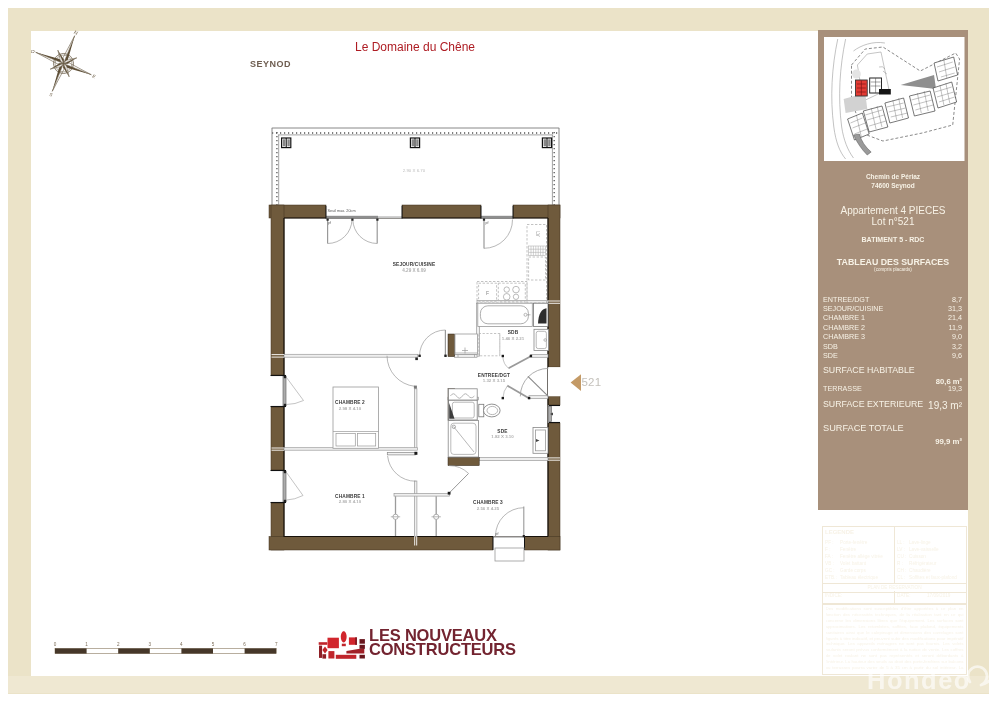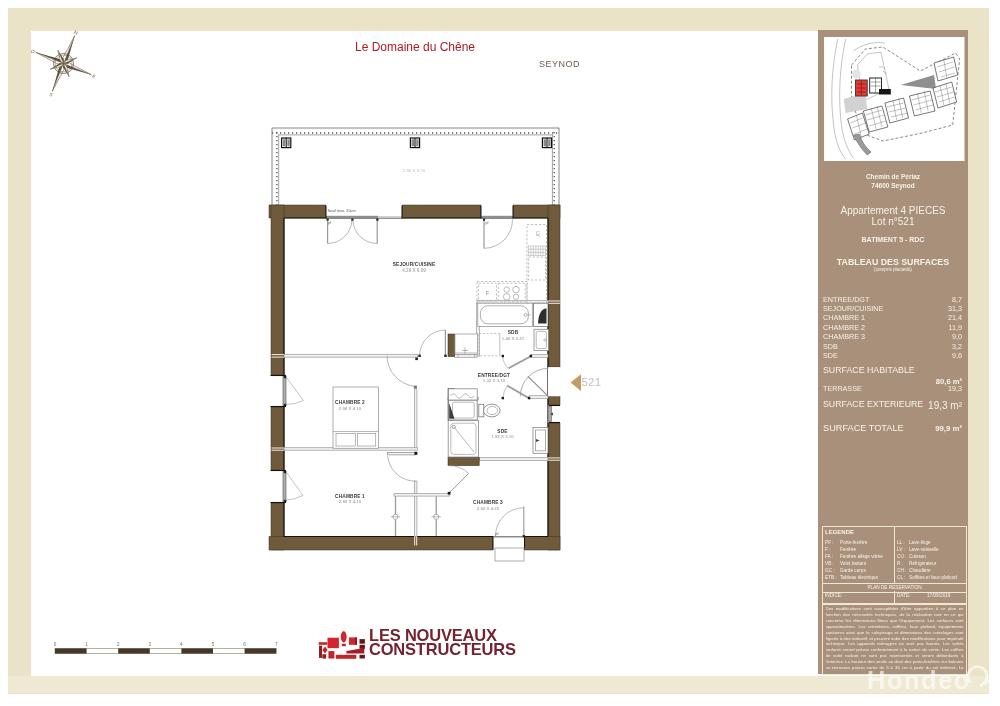--- a/index.html
+++ b/index.html
@@ -1,22 +1,22 @@
 <!DOCTYPE html>
 <html><head>
 <meta charset="utf-8">
 <style>
 html,body{margin:0;padding:0;background:#fff;font-family:"Liberation Sans",sans-serif;}
 #page{position:relative;width:1000px;height:706px;background:#fff;overflow:hidden;}
 .abs{position:absolute;}
 #frame{left:8px;top:8px;width:981px;height:686px;background:#ebe3c8;}
 #content{left:31px;top:31px;width:937px;height:645px;background:#fff;}
 #title{left:250px;top:40px;width:330px;text-align:center;color:#ae1c23;font-size:12px;}
-#subtitle{left:250px;top:59px;width:330px;text-align:right;color:#6e5d50;font-size:9px;letter-spacing:0.5px;font-weight:normal;}
-#sidebar{left:818px;top:30px;width:150px;height:644px;background:#a8907b;color:#f7f2e6;}
+#subtitle{left:250px;top:59px;width:330px;text-align:left;color:#6e5d50;font-size:9px;letter-spacing:0.5px;font-weight:bold;}
+#sidebar{left:818px;top:30px;width:150px;height:480px;background:#a8907b;color:#f7f2e6;}
 .sb{position:absolute;}
 #watermark{left:867px;top:666px;color:rgba(255,255,255,0.62);font-size:25.5px;font-weight:bold;letter-spacing:1.5px;}
 </style>
 </head>
 <body>
 <div id="page">
 
 <div id="frame" class="abs"></div>
 
 <div class="abs" style="left:8px;top:676px;width:981px;height:17px;background:#efe8d2;"></div>
@@ -530,21 +530,21 @@
 <div><span style="float:right">3,2</span>SDB</div>
 <div><span style="float:right">9,6</span>SDE</div>
 </div>
 
 <div class="sb" style="left:5px;top:335px;width:139px;font-size:8.8px;"><span style="float:right;font-size:7.6px;font-weight:bold;margin-top:12px">80,6 m²</span>SURFACE HABITABLE</div>
 
 <div class="sb" style="left:5px;top:353.5px;width:139px;font-size:7.2px;"><span style="float:right">19,3</span>TERRASSE</div>
 
 <div class="sb" style="left:5px;top:368.5px;width:139px;font-size:8.8px;"><span style="float:right;font-size:10px;font-weight:normal;margin-top:1px">19,3 m²</span>SURFACE EXTERIEURE</div>
 
-<div class="sb" style="left:5px;top:393px;width:139px;font-size:9.2px;"><span style="float:right;font-size:7.8px;font-weight:bold;margin-top:1px">99,9 m²</span>SURFACE TOTALE</div>
+<div class="sb" style="left:5px;top:393px;width:139px;font-size:9.2px;"><span style="float:right;font-size:7.8px;font-weight:bold;margin-top:14px">99,9 m²</span>SURFACE TOTALE</div>
 
 <div class="sb" style="left:4px;top:496px;width:143px;height:76.5px;border:0.7px solid #efe7d6;font-size:4.7px;">
 <div style="position:absolute;left:2px;top:2px;font-size:6px;font-weight:bold;">LEGENDE</div>
 <div style="position:absolute;left:71px;top:0;width:0;height:56px;border-left:0.7px solid #efe7d6;"></div>
 <div style="position:absolute;left:2px;top:12px;line-height:7px;">PF :<br>F :<br>FA :<br>VB :<br>GC :<br>ETB.:</div>
 <div style="position:absolute;left:17px;top:12px;line-height:7px;">Porte-fenêtre<br>Fenêtre<br>Fenêtre allège vitrée<br>Volet battant<br>Garde corps<br>Tableau électrique</div>
 <div style="position:absolute;left:74px;top:12px;line-height:7px;">LL :<br>LV :<br>CU :<br>R :<br>CH :<br>CL :</div>
 <div style="position:absolute;left:86px;top:12px;line-height:7px;">Lave-linge<br>Lave-vaisselle<br>Cuisson<br>Réfrigérateur<br>Chaudière<br>Soffites et faux-plafond</div>
 <div style="position:absolute;left:0;top:56px;width:100%;height:7.5px;border-top:0.7px solid #efe7d6;border-bottom:0.7px solid #efe7d6;text-align:center;line-height:8px;">PLAN DE RESERVATION</div>
 <div style="position:absolute;left:2px;top:65.5px;">INDICE:</div>

